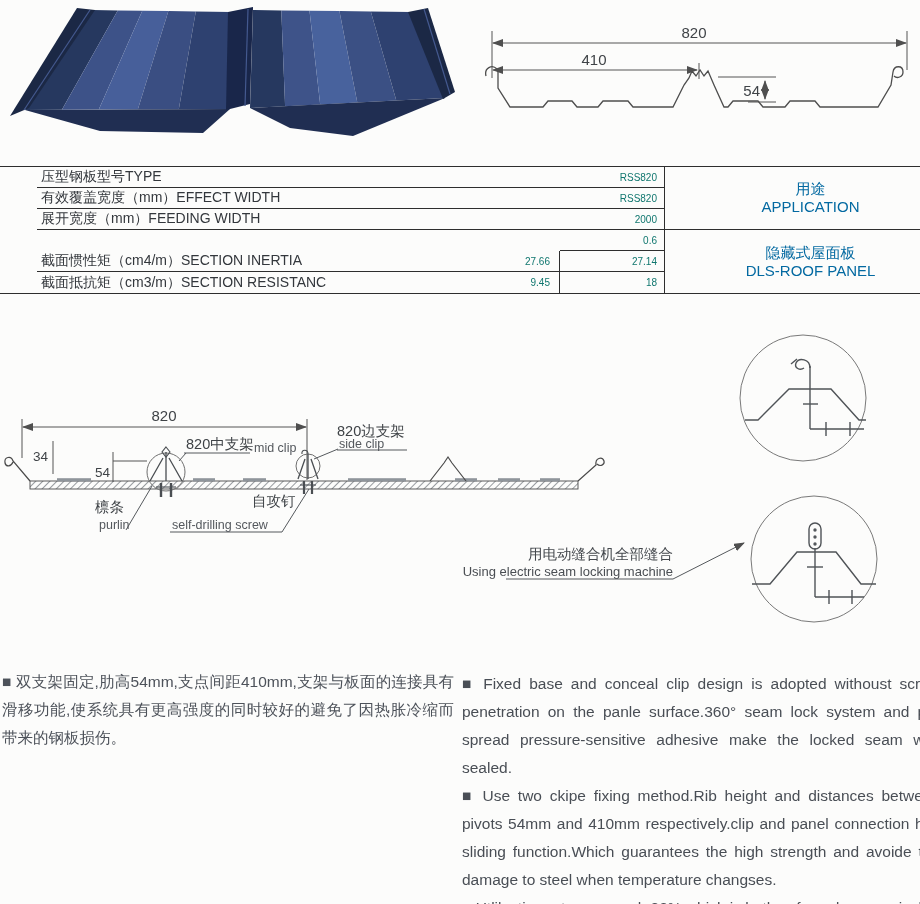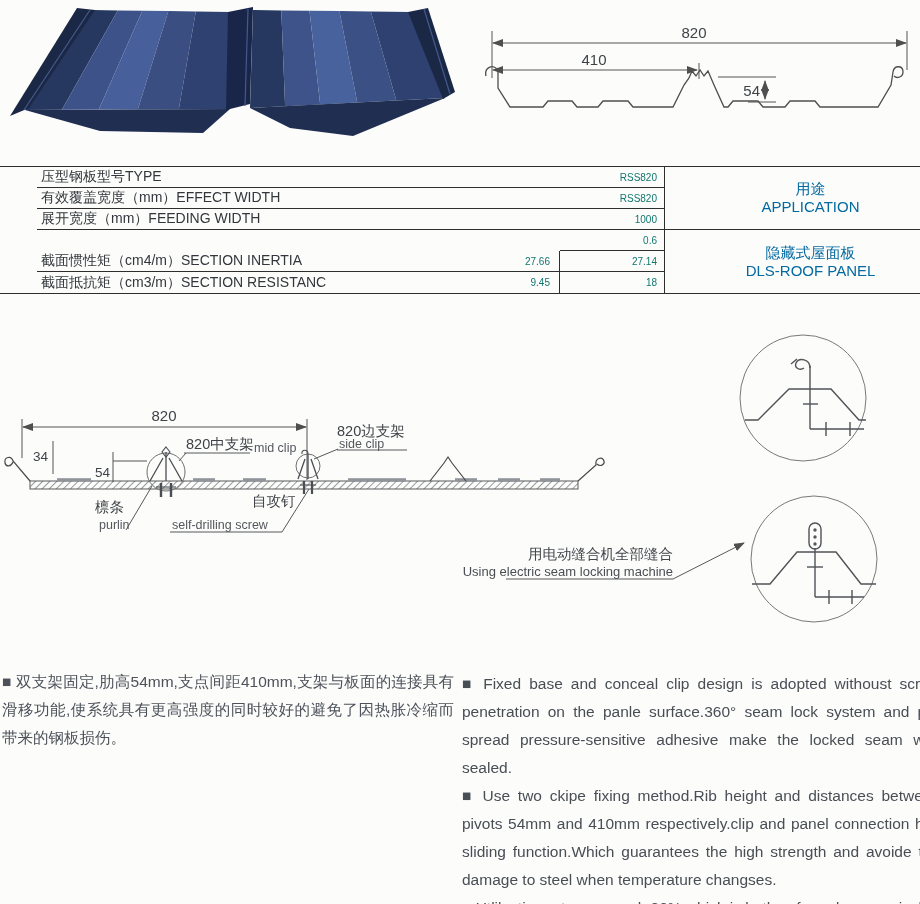--- a/index.html
+++ b/index.html
@@ -106,21 +106,21 @@
   <div class="cell rcol rcol-top">
     <span>用途</span>
     <span>APPLICATION</span>
   </div>
   <div class="cell lv">
     <span>有效覆盖宽度（mm）EFFECT WIDTH</span>
     <span class="val">RSS820</span>
   </div>
   <div class="cell lv">
     <span>展开宽度（mm）FEEDING WIDTH</span>
-    <span class="val">1000</span>
+    <span class="val">2000</span>
   </div>
   <div class="cell v2 val">0.6</div>
   <div class="cell rcol rcol-bot">
     <span>隐藏式屋面板</span>
     <span>DLS-ROOF PANEL</span>
   </div>
   <div class="cell lab">
     <span>截面惯性矩（cm4/m）SECTION INERTIA</span>
     <span class="val">27.66</span>
   </div>

